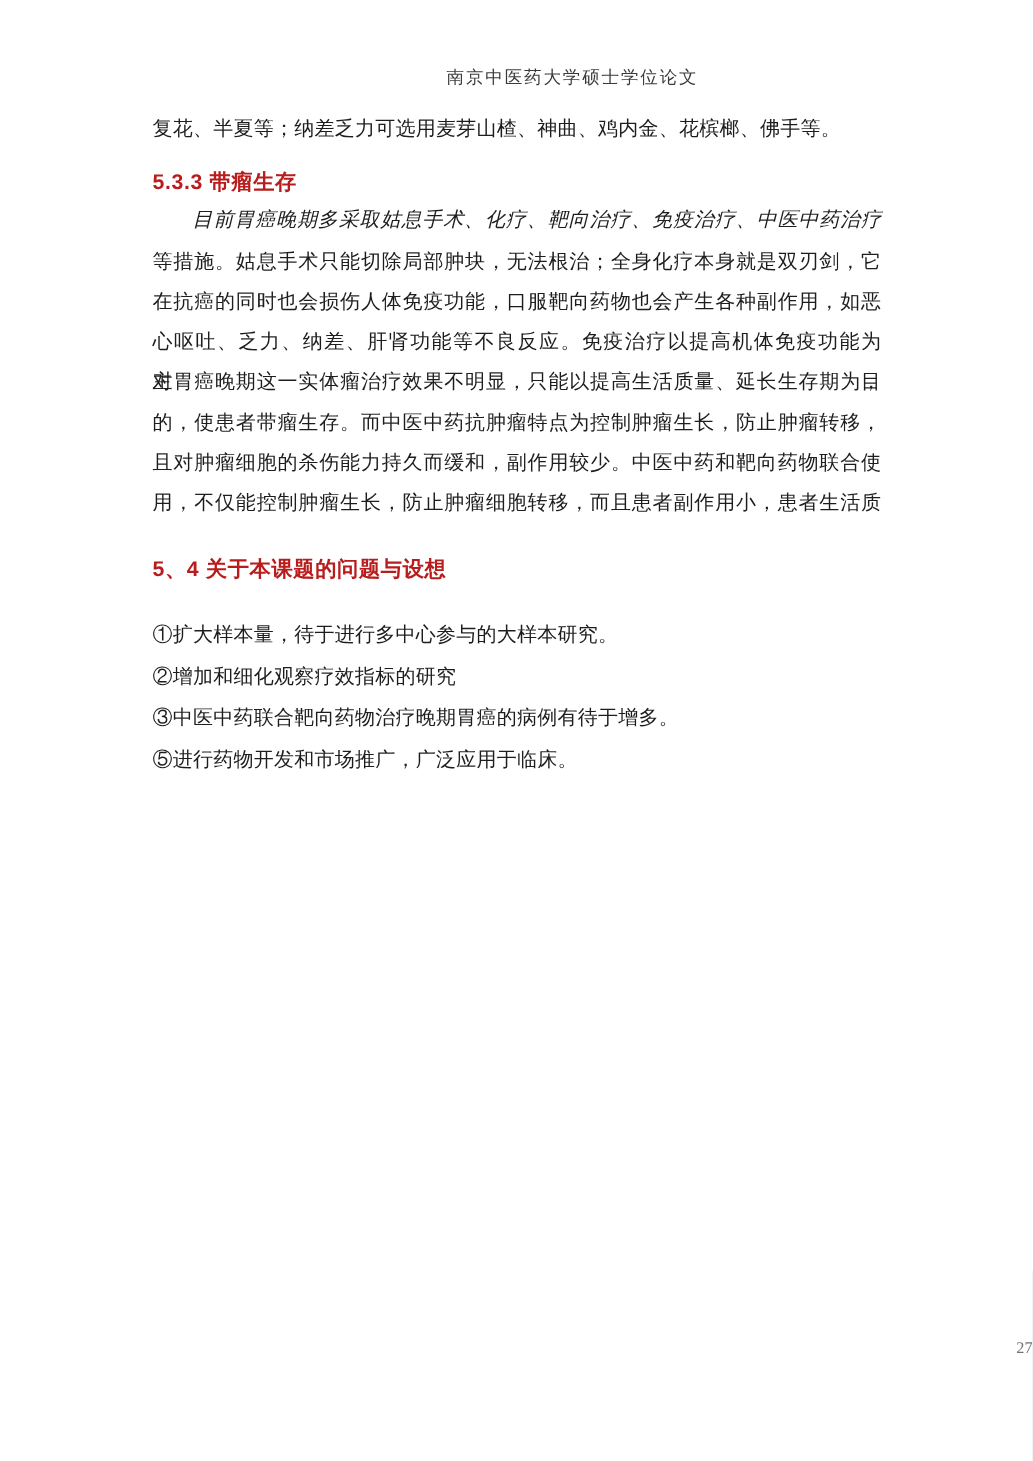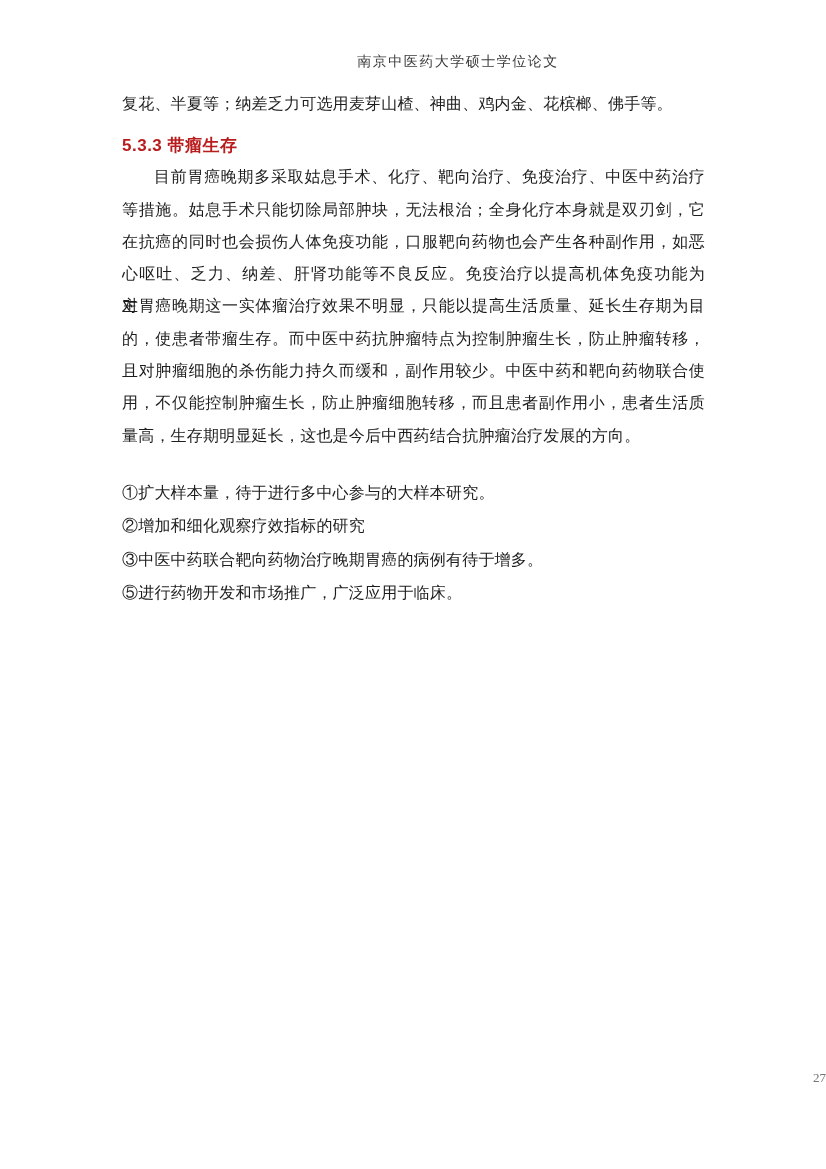--- a/index.html
+++ b/index.html
@@ -33,21 +33,21 @@
   .jline {
     font-size: 16px;
     line-height: 32.3px;
     height: 32.3px;
     text-align: justify;
     text-align-last: justify;
     letter-spacing: 0.2px;
     white-space: nowrap-none;
   }
   .jline.lastline { text-align-last: left; }
-  .jline.indent { text-indent: 32px; }
+  .jline.indent { text-indent: 32px; font-style: italic; }
   .heading {
     font-family: "Liberation Sans", "DejaVu Sans", sans-serif;
     font-weight: bold;
     font-size: 17px;
     line-height: 24px;
     color: #b91c1c;
     letter-spacing: 0.5px;
   }
   .h533 { margin: 14px 0 3px 0; }
   .h54  { margin: 24px 0 0 0; }
@@ -83,23 +83,23 @@
 
     <div class="para">
       <div class="jline indent">目前胃癌晚期多采取姑息手术、化疗、靶向治疗、免疫治疗、中医中药治疗</div>
       <div class="jline">等措施。姑息手术只能切除局部肿块，无法根治；全身化疗本身就是双刃剑，它</div>
       <div class="jline">在抗癌的同时也会损伤人体免疫功能，口服靶向药物也会产生各种副作用，如恶</div>
       <div class="jline">心呕吐、乏力、纳差、肝肾功能等不良反应。免疫治疗以提高机体免疫功能为主，</div>
       <div class="jline">对胃癌晚期这一实体瘤治疗效果不明显，只能以提高生活质量、延长生存期为目</div>
       <div class="jline">的，使患者带瘤生存。而中医中药抗肿瘤特点为控制肿瘤生长，防止肿瘤转移，</div>
       <div class="jline">且对肿瘤细胞的杀伤能力持久而缓和，副作用较少。中医中药和靶向药物联合使</div>
       <div class="jline">用，不仅能控制肿瘤生长，防止肿瘤细胞转移，而且患者副作用小，患者生活质</div>
-      <div class="jline lastline">量高，生存期明显延长，这也是今后中西药结合抗肿瘤治疗发展的方向。</div>
     </div>
 
+    <div class="heading h54">5、4 关于本课题的问题与设想</div>
 
     <div class="list">
       <div class="item">①扩大样本量，待于进行多中心参与的大样本研究。</div>
       <div class="item">②增加和细化观察疗效指标的研究</div>
       <div class="item">③中医中药联合靶向药物治疗晚期胃癌的病例有待于增多。</div>
       <div class="item">⑤进行药物开发和市场推广，广泛应用于临床。</div>
     </div>
 
   </div>
 

